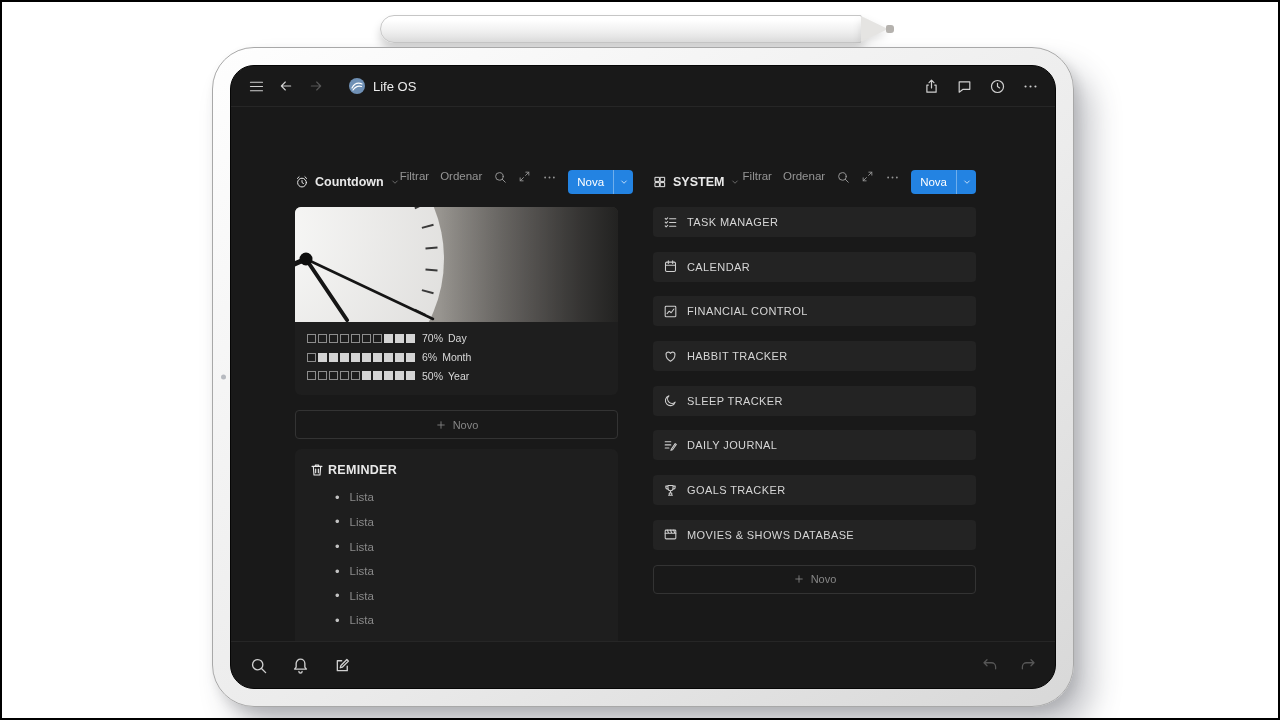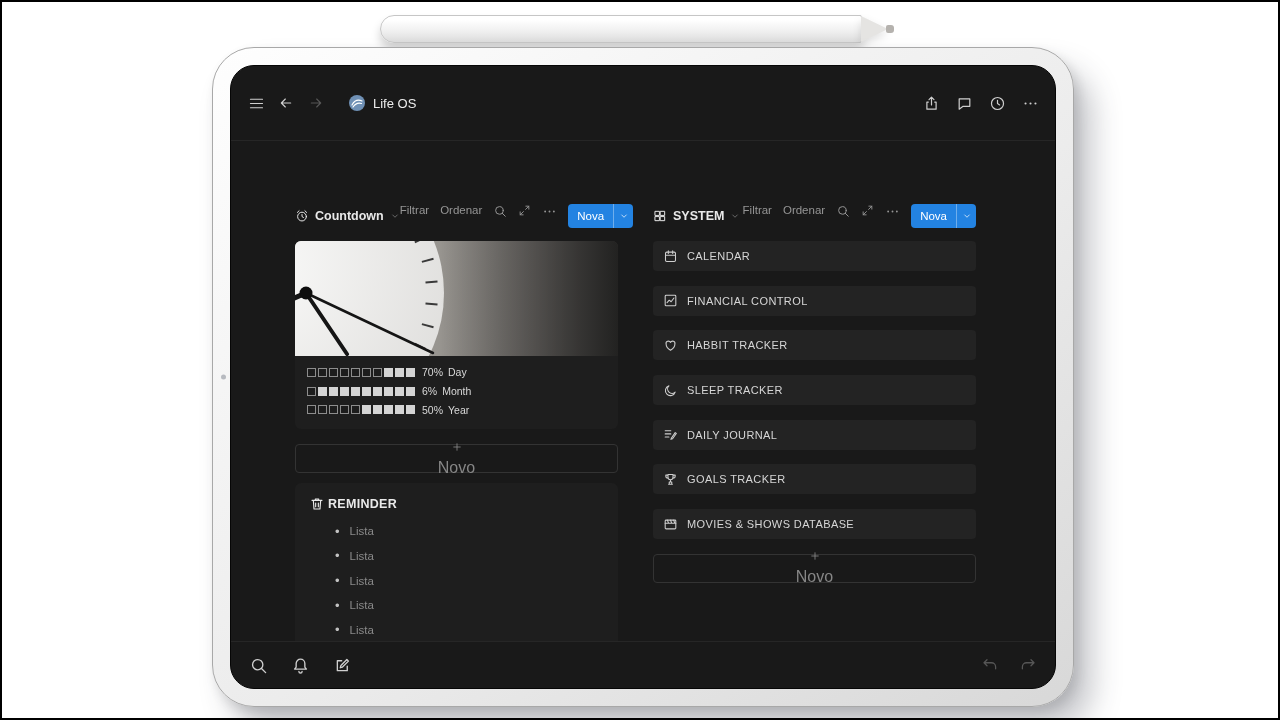--- a/index.html
+++ b/index.html
@@ -15,21 +15,21 @@
   .ipad{position:absolute;left:210px;top:45px;width:862px;height:660px;border-radius:42px;background:linear-gradient(145deg,#fefefe,#ececec 55%,#d8d8d8);border:1px solid #a8a8a8;box-sizing:border-box;box-shadow:18px 22px 30px rgba(45,50,65,.28),4px 6px 12px rgba(0,0,0,.12);z-index:2;}
   .camera-dot{position:absolute;left:8px;top:50%;transform:translateY(-50%);width:5px;height:5px;border-radius:50%;background:#b7bac0;}
   .screen{position:absolute;inset:17px;border-radius:24px;background:#191919;border:1px solid #060606;overflow:hidden;display:flex;flex-direction:column;color:#d9d9d9;}
 
   
   .ic{fill:none;stroke:currentColor;stroke-width:1.7;stroke-linecap:round;stroke-linejoin:round;flex:none;}
   .icon-btn{display:flex;align-items:center;justify-content:center;width:26px;height:26px;border-radius:4px;color:#cfcfcf;cursor:pointer;}
   .dim{color:#565656;}
 
   
-  .topbar{height:40px;flex:none;display:flex;align-items:center;padding:17px 12px;border-bottom:1px solid #262626;gap:4px;}
+  .topbar{height:40px;flex:none;display:flex;align-items:center;padding:0 12px;border-bottom:1px solid #262626;gap:4px;}
   .page-crumb{display:flex;align-items:center;gap:8px;margin-left:16px;cursor:pointer;}
   .page-title{font-size:13px;font-weight:500;color:#ececec;}
   .topbar-right{margin-left:auto;display:flex;align-items:center;gap:7px;}
 
   
   .content{flex:1;display:flex;padding:34px 0 0 64px;gap:35px;overflow:hidden;}
   .col{width:323px;flex:none;margin-top:29px;}
 
   .db-toolbar{display:flex;align-items:center;height:24px;margin-bottom:13px;}
   .view-btn{display:flex;align-items:center;gap:6px;color:#e9e9e9;font-size:12.5px;font-weight:700;cursor:pointer;}
@@ -45,21 +45,21 @@
   .gallery-card{background:#1e1e1e;border-radius:6px;overflow:hidden;cursor:pointer;}
   .clock-img{display:block;width:100%;height:115px;}
   .progress-box{padding:7px 12px 10px;}
   .prog-row{display:flex;align-items:center;height:18.7px;font-size:10.5px;color:#d8d8d8;}
   .squares{display:inline-flex;gap:2px;margin-right:7px;}
   .sq{width:9px;height:9px;box-sizing:border-box;}
   .sq-dark{background:#1d1d1d;border:1px solid #8d8d8d;}
   .sq-light{background:#d4d4d4;border:1px solid #d4d4d4;}
   .pct{margin-right:5px;}
 
-  .novo-row{height:29px;border:1px solid #333;border-radius:4px;display:flex;align-items:center;justify-content:center;gap:6px;color:#868686;font-size:16px;margin-top:15px;cursor:pointer;box-sizing:border-box;flex-direction:column;}
+  .novo-row{height:29px;border:1px solid #333;border-radius:4px;display:flex;align-items:center;justify-content:center;gap:6px;color:#868686;font-size:11px;margin-top:15px;cursor:pointer;box-sizing:border-box;}
   .novo-row .ic{color:#868686;}
 
   
   .reminder-card{margin-top:10px;background:#1e1e1e;border-radius:6px;padding:13px 14px 18px;}
   .reminder-head{display:flex;align-items:center;gap:3px;color:#e9e9e9;font-size:12.5px;font-weight:600;letter-spacing:.3px;}
   .reminder-list{margin-top:7px;}
   .rem-item{display:flex;align-items:center;height:24.6px;padding-left:26px;font-size:11.5px;color:#8a8a8a;cursor:pointer;}
   .rem-item::before{content:"\2022";color:#c2c2c2;margin-right:10px;font-size:13px;}
 
   
@@ -423,20 +423,26 @@
                     <svg class="ic" width="10" height="10">
                       <use href="#i-chevron-down"></use>
                     </svg>
                   </span>
               </div>
             </div>
           </div>
 
           <div class="sys-card">
             <svg class="ic" width="15" height="15">
+                <use href="#i-tasks"></use>
+              </svg>
+            <span class="sys-label">TASK MANAGER</span>
+          </div>
+          <div class="sys-card">
+            <svg class="ic" width="15" height="15">
                 <use href="#i-calendar"></use>
               </svg>
             <span class="sys-label">CALENDAR</span>
           </div>
           <div class="sys-card">
             <svg class="ic" width="15" height="15">
                 <use href="#i-chart"></use>
               </svg>
             <span class="sys-label">FINANCIAL CONTROL</span>
           </div>

